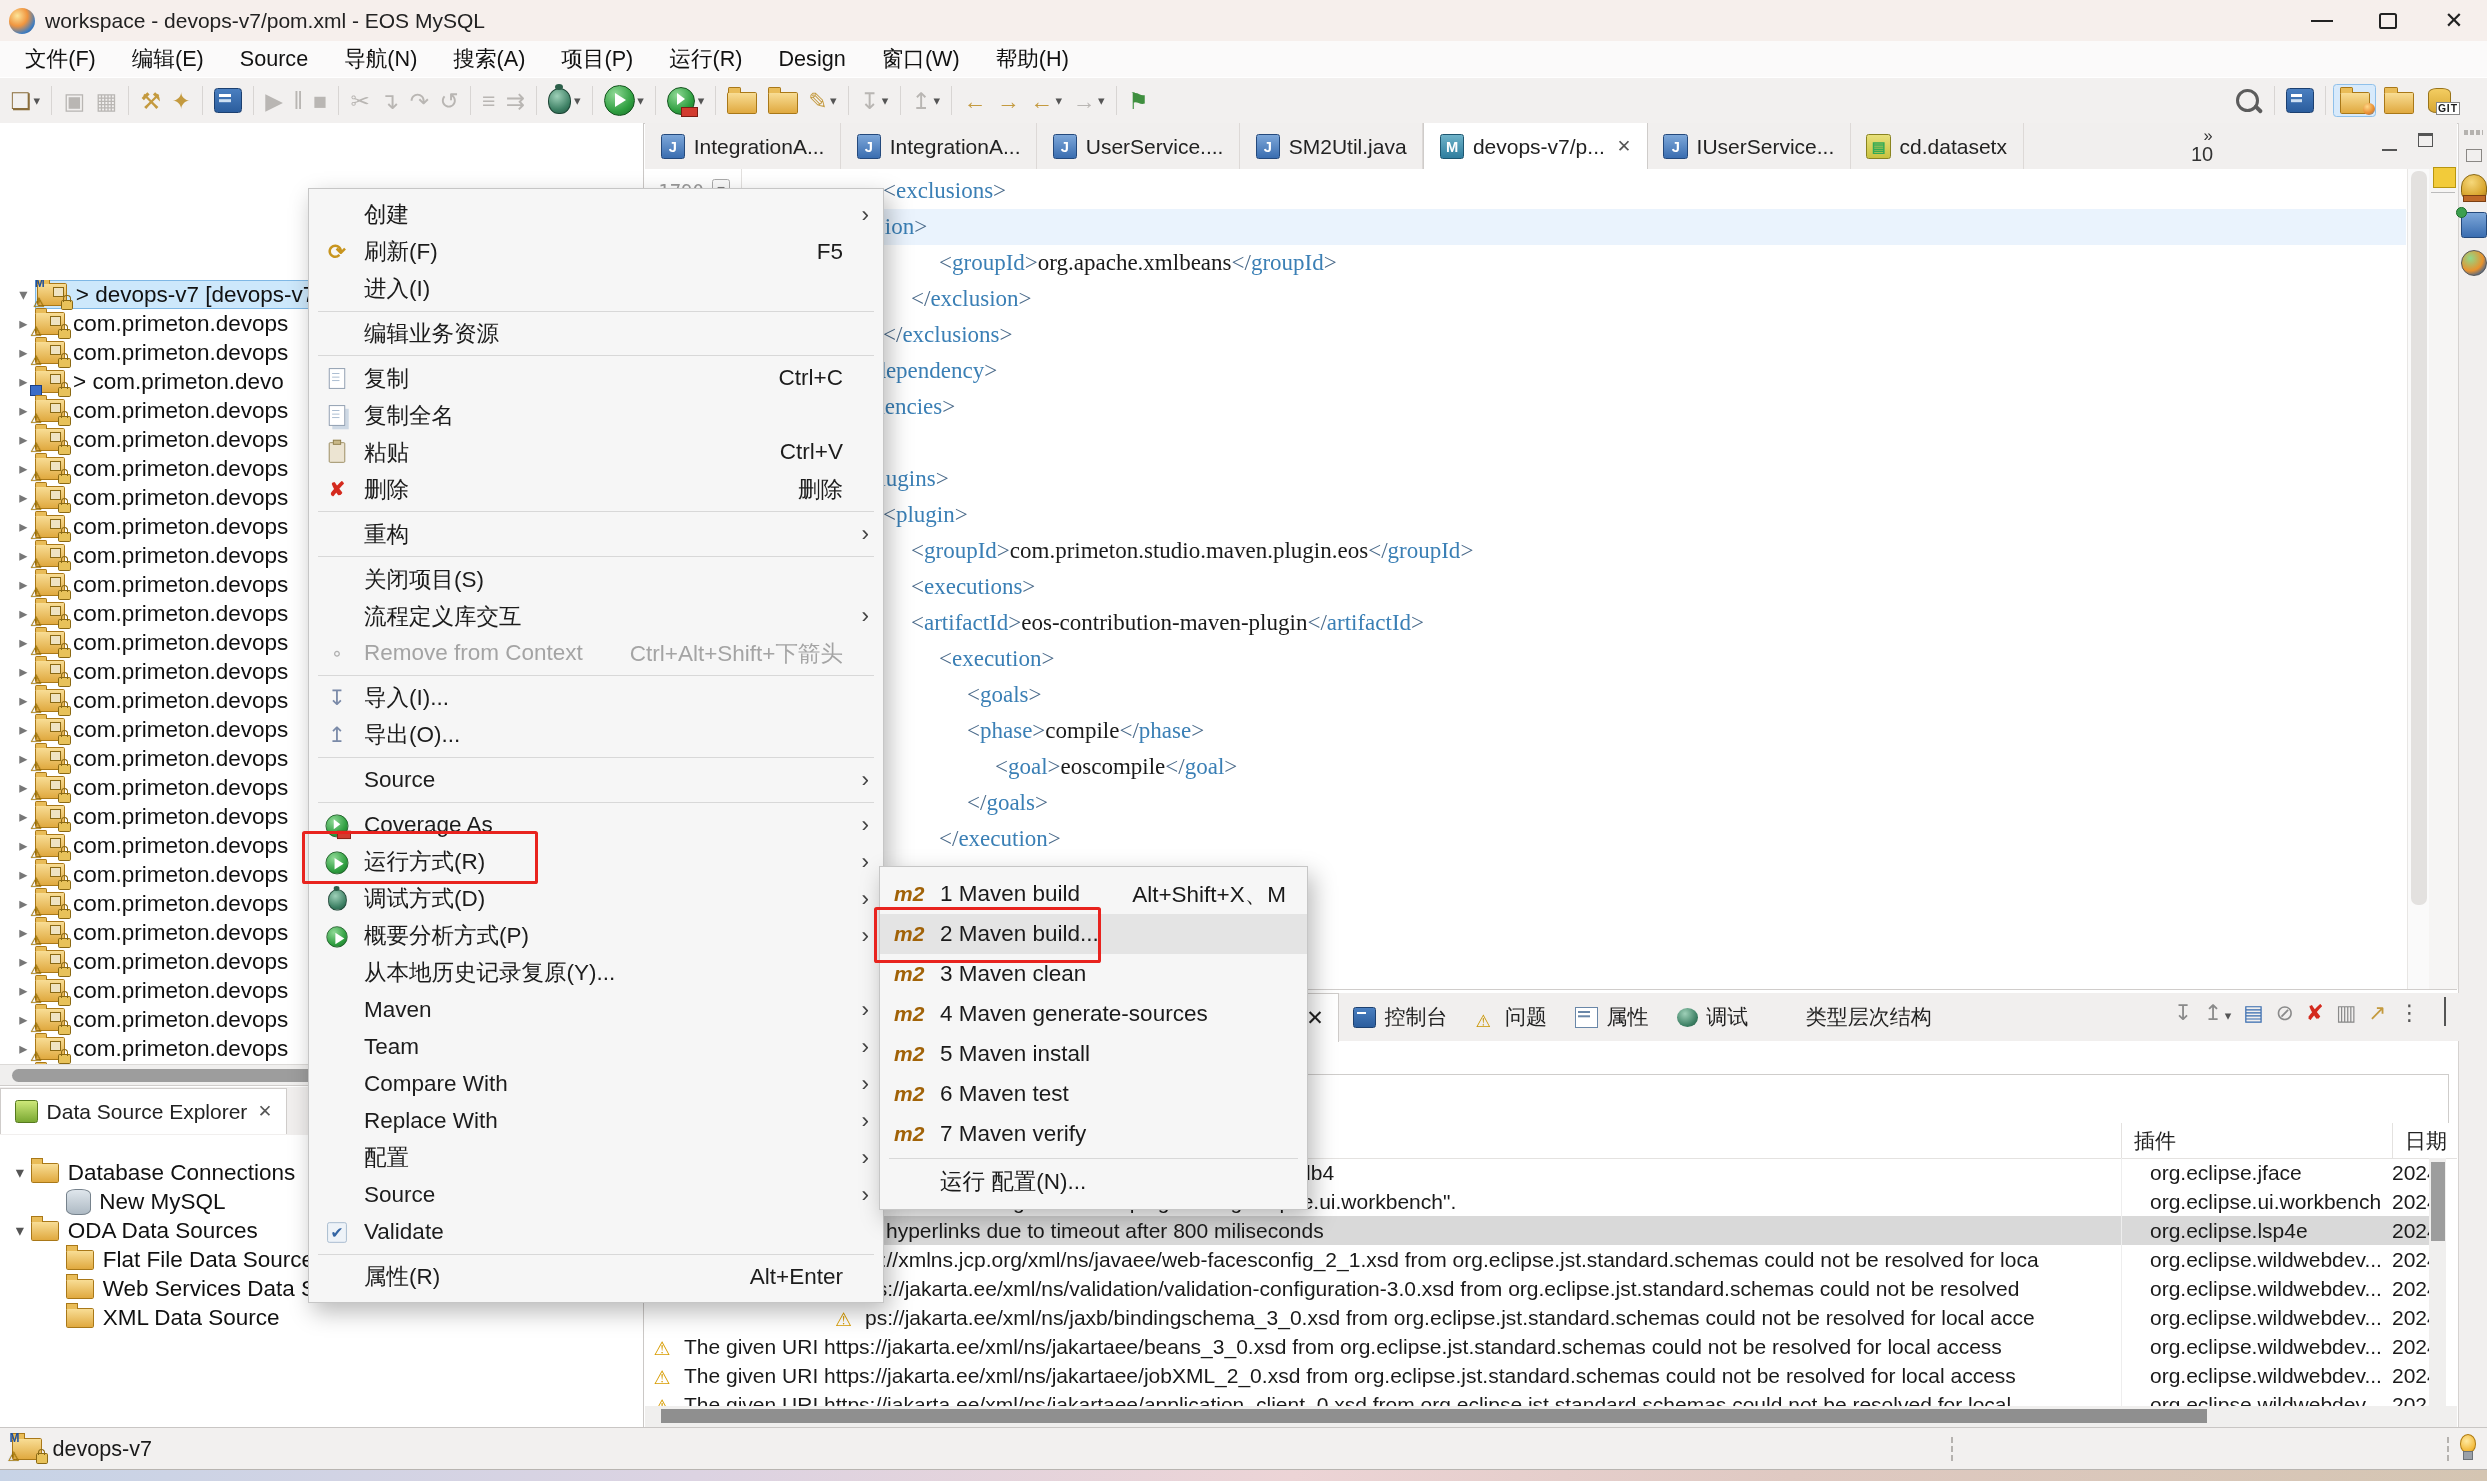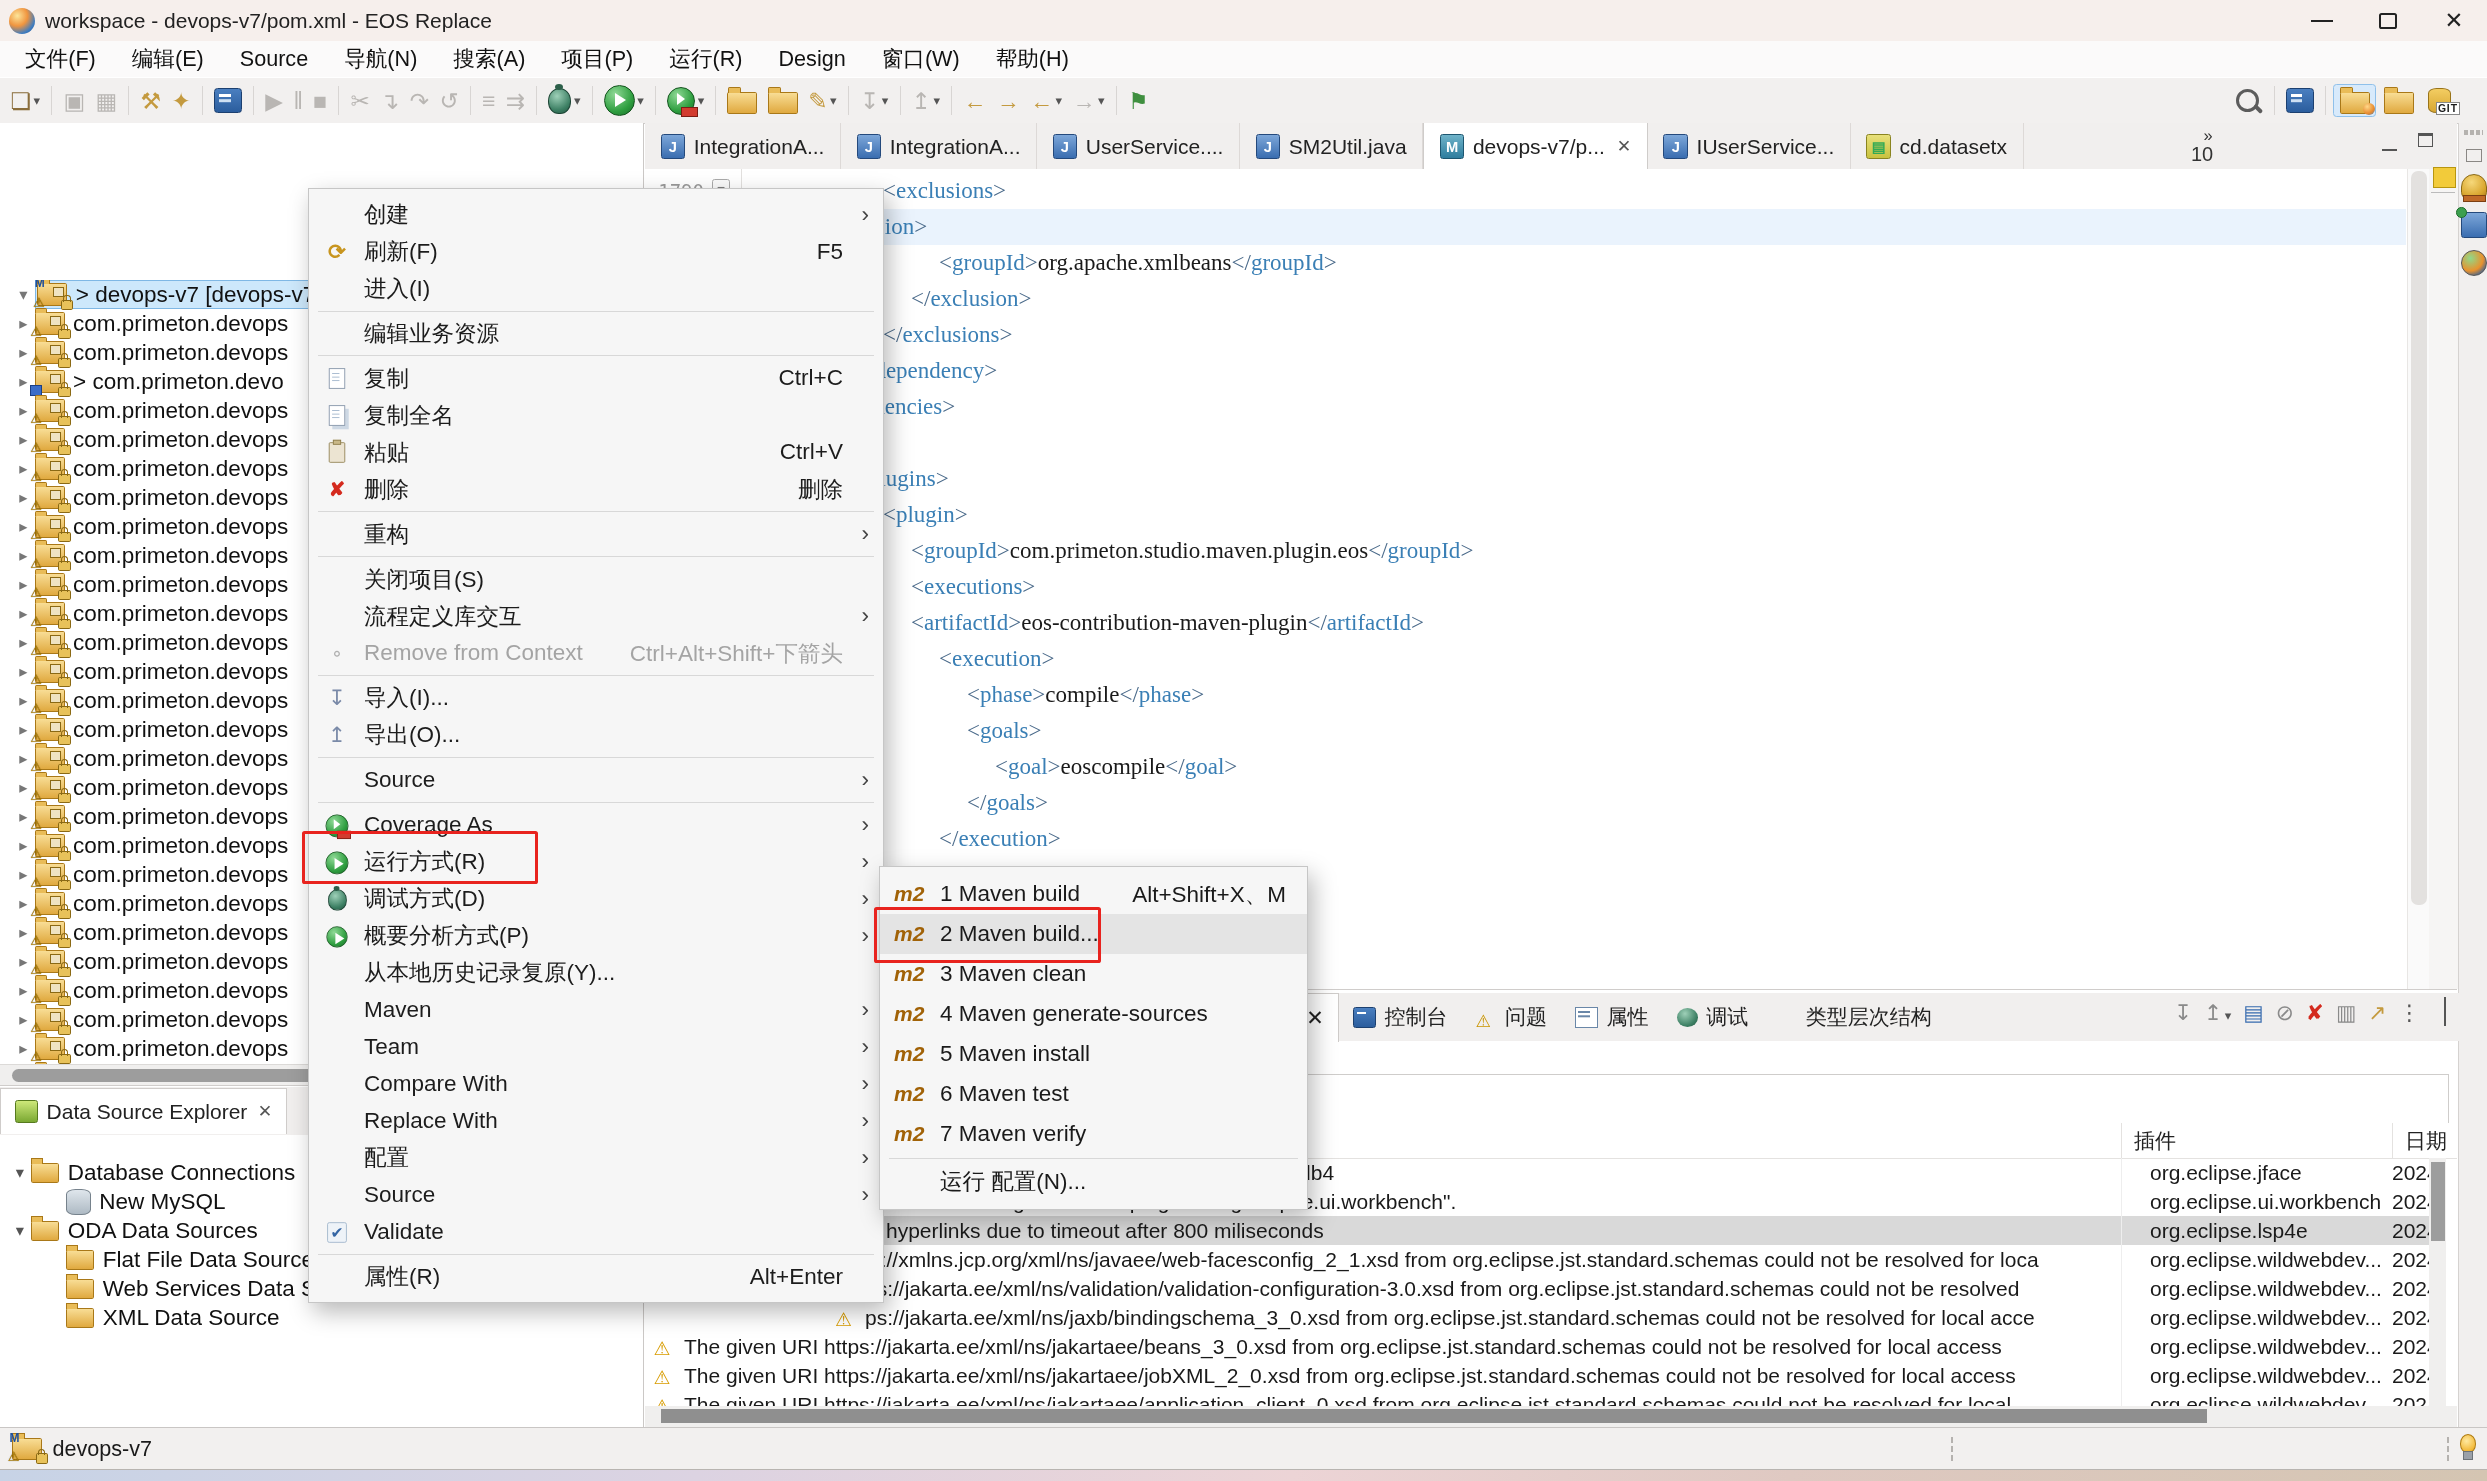--- a/index.html
+++ b/index.html
@@ -201,21 +201,21 @@
   .annbox.run{left:302px;top:831px;width:230px;height:47px;}
   .annbox.mvn{left:874px;top:907px;width:221px;height:50px;}
 </style>
 </head>
 <body>
 
 <div class="screen">
 
   <div class="titlebar">
     <div class="appicon"></div>
-    <div class="wtitle">workspace - devops-v7/pom.xml - EOS Replace</div>
+    <div class="wtitle">workspace - devops-v7/pom.xml - EOS MySQL</div>
     <div class="wctrls">
       <div class="wbtn">
           <span class="wmin"></span>
         </div>
       <div class="wbtn">
           <span class="wrest"></span>
         </div>
       <div class="wbtn">
           <span>✕</span>
         </div>
@@ -749,22 +749,22 @@
         <div class="code-line" style="padding-left: 140px;"><span class="pun">&lt;/</span><span class="tag">exclusions</span><span class="pun">&gt;</span></div>
         <div class="code-line" style="padding-left: 112px;"><span class="pun">&lt;/</span><span class="tag">dependency</span><span class="pun">&gt;</span></div>
         <div class="code-line" style="padding-left: 56px;"><span class="pun">&lt;/</span><span class="tag">dependencies</span><span class="pun">&gt;</span></div>
         <div class="code-line" style="padding-left: 56px;"><span class="pun">&lt;</span><span class="tag">build</span><span class="pun">&gt;</span></div>
         <div class="code-line" style="padding-left: 112px;"><span class="pun">&lt;</span><span class="tag">plugins</span><span class="pun">&gt;</span></div>
         <div class="code-line" style="padding-left: 140px;"><span class="pun">&lt;</span><span class="tag">plugin</span><span class="pun">&gt;</span></div>
         <div class="code-line" style="padding-left: 168px;"><span class="pun">&lt;</span><span class="tag">groupId</span><span class="pun">&gt;</span>com.primeton.studio.maven.plugin.eos<span class="pun">&lt;/</span><span class="tag">groupId</span><span class="pun">&gt;</span></div>
         <div class="code-line" style="padding-left: 168px;"><span class="pun">&lt;</span><span class="tag">executions</span><span class="pun">&gt;</span></div>
         <div class="code-line" style="padding-left: 168px;"><span class="pun">&lt;</span><span class="tag">artifactId</span><span class="pun">&gt;</span>eos-contribution-maven-plugin<span class="pun">&lt;/</span><span class="tag">artifactId</span><span class="pun">&gt;</span></div>
         <div class="code-line" style="padding-left: 196px;"><span class="pun">&lt;</span><span class="tag">execution</span><span class="pun">&gt;</span></div>
+        <div class="code-line" style="padding-left: 224px;"><span class="pun">&lt;</span><span class="tag">goals</span><span class="pun">&gt;</span></div>
         <div class="code-line" style="padding-left: 224px;"><span class="pun">&lt;</span><span class="tag">phase</span><span class="pun">&gt;</span>compile<span class="pun">&lt;/</span><span class="tag">phase</span><span class="pun">&gt;</span></div>
-        <div class="code-line" style="padding-left: 224px;"><span class="pun">&lt;</span><span class="tag">goals</span><span class="pun">&gt;</span></div>
         <div class="code-line" style="padding-left: 252px;"><span class="pun">&lt;</span><span class="tag">goal</span><span class="pun">&gt;</span>eoscompile<span class="pun">&lt;/</span><span class="tag">goal</span><span class="pun">&gt;</span></div>
         <div class="code-line" style="padding-left: 224px;"><span class="pun">&lt;/</span><span class="tag">goals</span><span class="pun">&gt;</span></div>
         <div class="code-line" style="padding-left: 196px;"><span class="pun">&lt;/</span><span class="tag">execution</span><span class="pun">&gt;</span></div>
         <div class="code-line" style="padding-left: 168px;"><span class="pun">&lt;/</span><span class="tag">executions</span><span class="pun">&gt;</span></div>
         <div class="code-line" style="padding-left: 140px;"><span class="pun">&lt;/</span><span class="tag">plugin</span><span class="pun">&gt;</span></div>
       </div>
   </div>
   <div class="vscroll-e">
       <div class="thumb"></div>
     </div>

